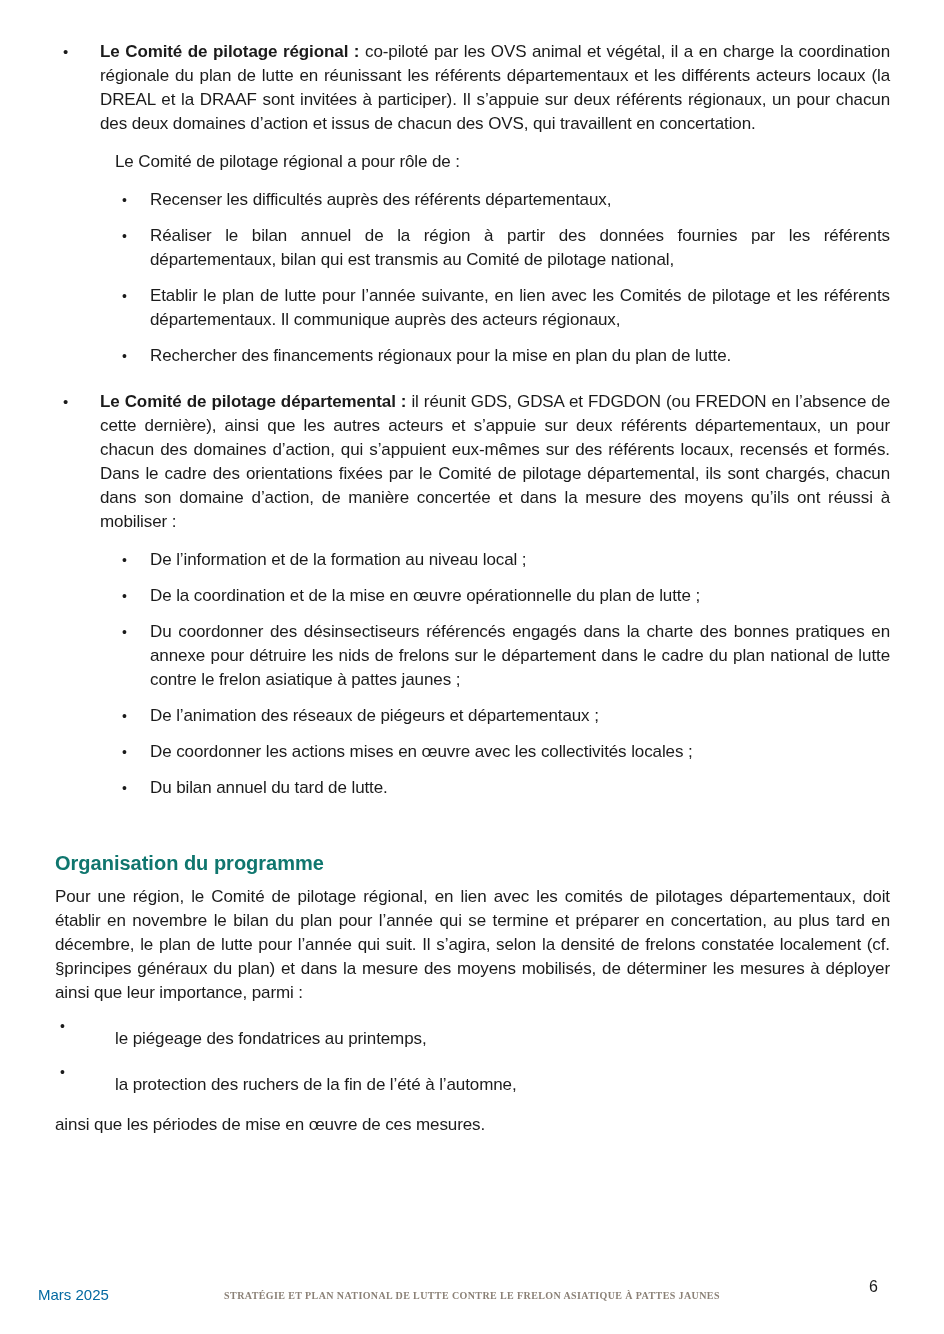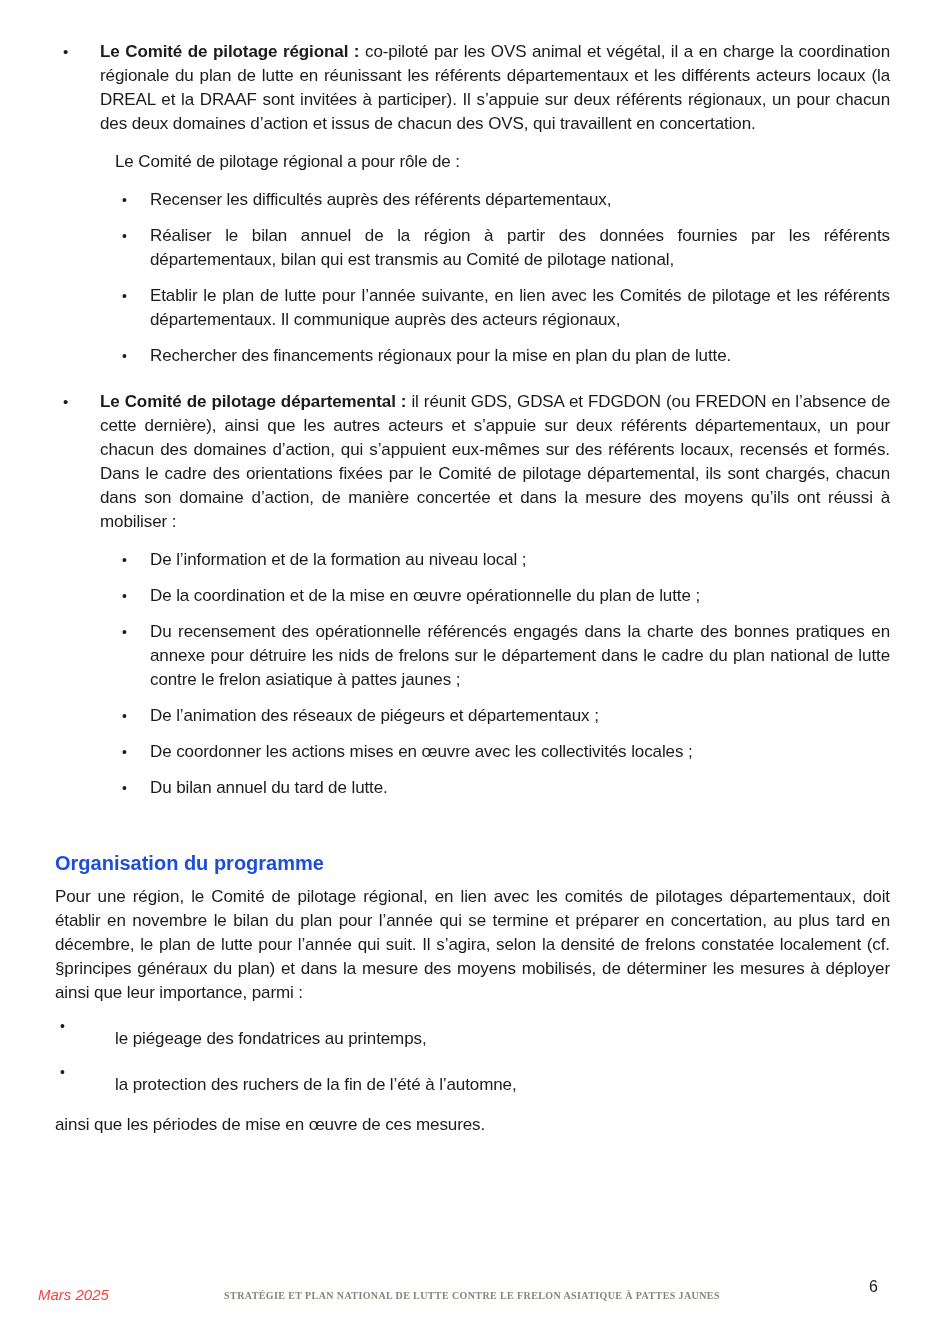--- a/index.html
+++ b/index.html
@@ -53,21 +53,21 @@
   .closing-line { margin-top: 16px; }
 
   
   .footer {
     position: absolute;
     left: 0; right: 0; bottom: 26px;
     height: 30px;
   }
   .footer-date {
     position: absolute; left: 38px; top: 8px;
-    font-size: 15px; color: #ef4444; font-style: italic;
+    font-size: 15px; color: #0369a1;
   }
   .footer-doc-title {
     position: absolute; left: 50%; top: 12px;
     transform: translateX(-50%);
     white-space: nowrap;
     font-size: 10px; font-weight: bold;
     letter-spacing: 0.4px;
   }
   .footer-page-number {
     position: absolute; right: 66px; top: 0;
@@ -111,36 +111,36 @@
   <div class="l2-item body-text">
     <div class="l2-marker">•</div>
     <div class="l2-body justify">De l’information et de la formation au niveau local ;</div>
   </div>
   <div class="l2-item body-text">
     <div class="l2-marker">•</div>
     <div class="l2-body justify">De la coordination et de la mise en œuvre opérationnelle du plan de lutte ;</div>
   </div>
   <div class="l2-item body-text">
     <div class="l2-marker">•</div>
-    <div class="l2-body justify">Du recensement des opérationnelle référencés engagés dans la charte des bonnes pratiques en annexe pour détruire les nids de frelons sur le département dans le cadre du plan national de lutte contre le frelon asiatique à pattes jaunes ;</div>
+    <div class="l2-body justify">Du coordonner des désinsectiseurs référencés engagés dans la charte des bonnes pratiques en annexe pour détruire les nids de frelons sur le département dans le cadre du plan national de lutte contre le frelon asiatique à pattes jaunes ;</div>
   </div>
   <div class="l2-item body-text">
     <div class="l2-marker">•</div>
     <div class="l2-body justify">De l’animation des réseaux de piégeurs et départementaux ;</div>
   </div>
   <div class="l2-item body-text">
     <div class="l2-marker">•</div>
     <div class="l2-body justify">De coordonner les actions mises en œuvre avec les collectivités locales ;</div>
   </div>
   <div class="l2-item body-text">
     <div class="l2-marker">•</div>
     <div class="l2-body justify">Du bilan annuel du tard de lutte.</div>
   </div>
 
-  <h2 class="section-heading" id="section-heading" style="color: #1d4ed8;">Organisation du programme</h2>
+  <h2 class="section-heading" id="section-heading" style="color: #0f766e;">Organisation du programme</h2>
 
   <p class="section-paragraph body-text justify">Pour une région, le Comité de pilotage régional, en lien avec les comités de pilotages départementaux, doit établir en novembre le bilan du plan pour l’année qui se termine et préparer en concertation, au plus tard en décembre, le plan de lutte pour l’année qui suit. Il s’agira, selon la densité de frelons constatée localement (cf. §principes généraux du plan) et dans la mesure des moyens mobilisés, de déterminer les mesures à déployer ainsi que leur importance, parmi :</p>
 
   <div class="b3-item body-text">
     <div class="b3-marker">•</div>
     <div class="b3-body">le piégeage des fondatrices au printemps,</div>
   </div>
   <div class="b3-item body-text">
     <div class="b3-marker">•</div>
     <div class="b3-body">la protection des ruchers de la fin de l’été à l’automne,</div>

